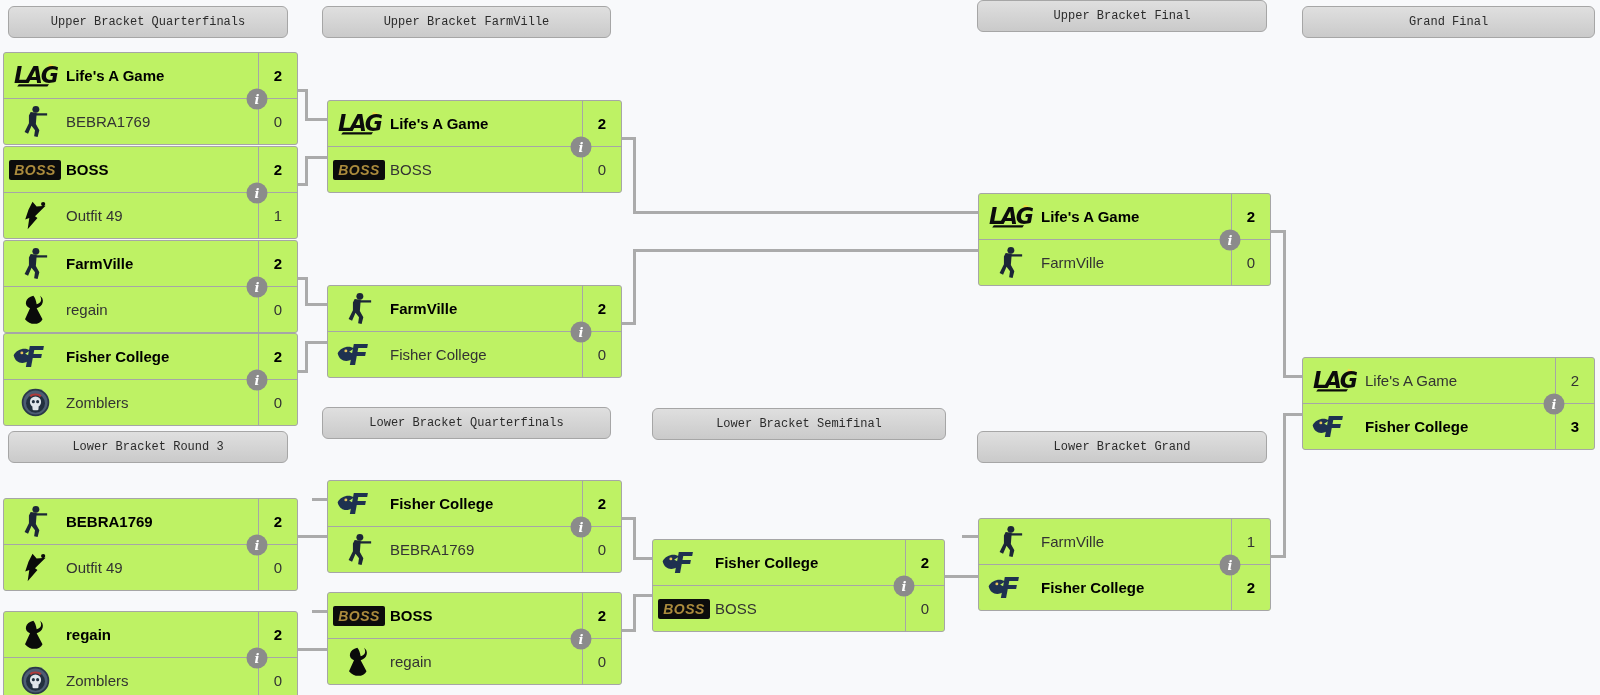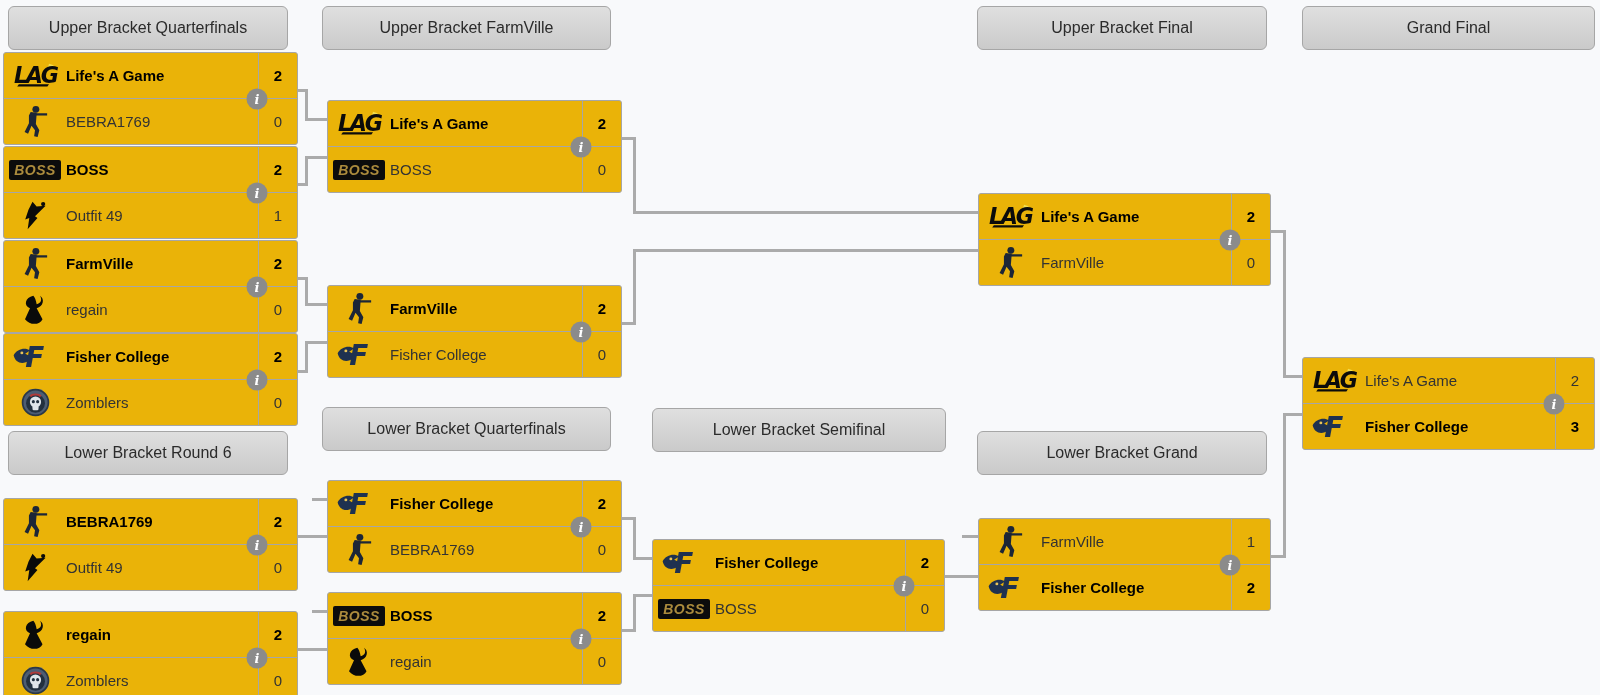--- a/index.html
+++ b/index.html
@@ -4,29 +4,29 @@
 <style>
   * { margin:0; padding:0; box-sizing:border-box; }
   html,body { width:1600px; height:695px; }
   body {
     position:relative;
     background:#f8f9fb;
     font-family:"Liberation Sans", sans-serif;
     overflow:hidden;
   }
   .bheader {
-    position:absolute; height:44px;
+    position:absolute; height:32px;
     background:linear-gradient(#dfdfdf,#cacaca);
     border:1px solid #a6a6a6; border-radius:6px;
     display:flex; align-items:center; justify-content:center;
-    font-size:16px; color:#2b2b2b; white-space:nowrap;
+    font-size:12px; color:#2b2b2b; white-space:nowrap;font-family:Liberation Mono, monospace;
   }
   .match {
     position:absolute; height:93px;
-    background:#eab308;
+    background:#bef264;
     border:1px solid #a6a6a6; border-radius:3px;
     display:flex; flex-direction:column;
   }
   .trow { flex:1; display:flex; align-items:center; min-height:0; }
   .trow.bottom { border-top:1px solid #a6a6a6; }
   .ticon { flex:0 0 62px; height:100%; display:flex; align-items:center; justify-content:center; overflow:hidden; }
   .tname { font-size:15px; color:#333; white-space:nowrap; overflow:hidden; padding-right:6px; }
   .tscore {
     margin-left:auto; flex:0 0 39px; align-self:stretch;
     display:flex; align-items:center; justify-content:center;
@@ -46,23 +46,23 @@
     display:inline-block; background:#0c0c0c; color:#ab8b3d;
     font-style:italic; font-weight:800; font-size:14px; letter-spacing:.5px;
     padding:2px 5px; border-radius:2px; line-height:16px;
   }
 </style>
 </head>
 <body>
 
 <div class="bheader" style="left:8px;top:6px;width:280px">Upper Bracket Quarterfinals</div>
 <div class="bheader" style="left:322px;top:6px;width:289px">Upper Bracket FarmVille</div>
-<div class="bheader" style="left:977px;top:6px;width:290px">Upper Bracket Final</div>
+<div class="bheader" style="left:977px;top:0;width:290px">Upper Bracket Final</div>
 <div class="bheader" style="left:1302px;top:6px;width:293px">Grand Final</div>
-<div class="bheader" style="left:8px;top:431px;width:280px">Lower Bracket Round 6</div>
+<div class="bheader" style="left:8px;top:431px;width:280px">Lower Bracket Round 3</div>
 <div class="bheader" style="left:322px;top:407px;width:289px">Lower Bracket Quarterfinals</div>
 <div class="bheader" style="left:652px;top:408px;width:294px">Lower Bracket Semifinal</div>
 <div class="bheader" style="left:977px;top:431px;width:290px">Lower Bracket Grand</div>
 
 <i class="ln" style="left:298px;top:89px;width:9px;height:3px"></i>
 <i class="ln" style="left:305px;top:89px;width:3px;height:32px"></i>
 <i class="ln" style="left:305px;top:118px;width:22px;height:3px"></i>
 <i class="ln" style="left:298px;top:183px;width:9px;height:3px"></i>
 <i class="ln" style="left:305px;top:156px;width:3px;height:30px"></i>
 <i class="ln" style="left:305px;top:156px;width:22px;height:3px"></i>

